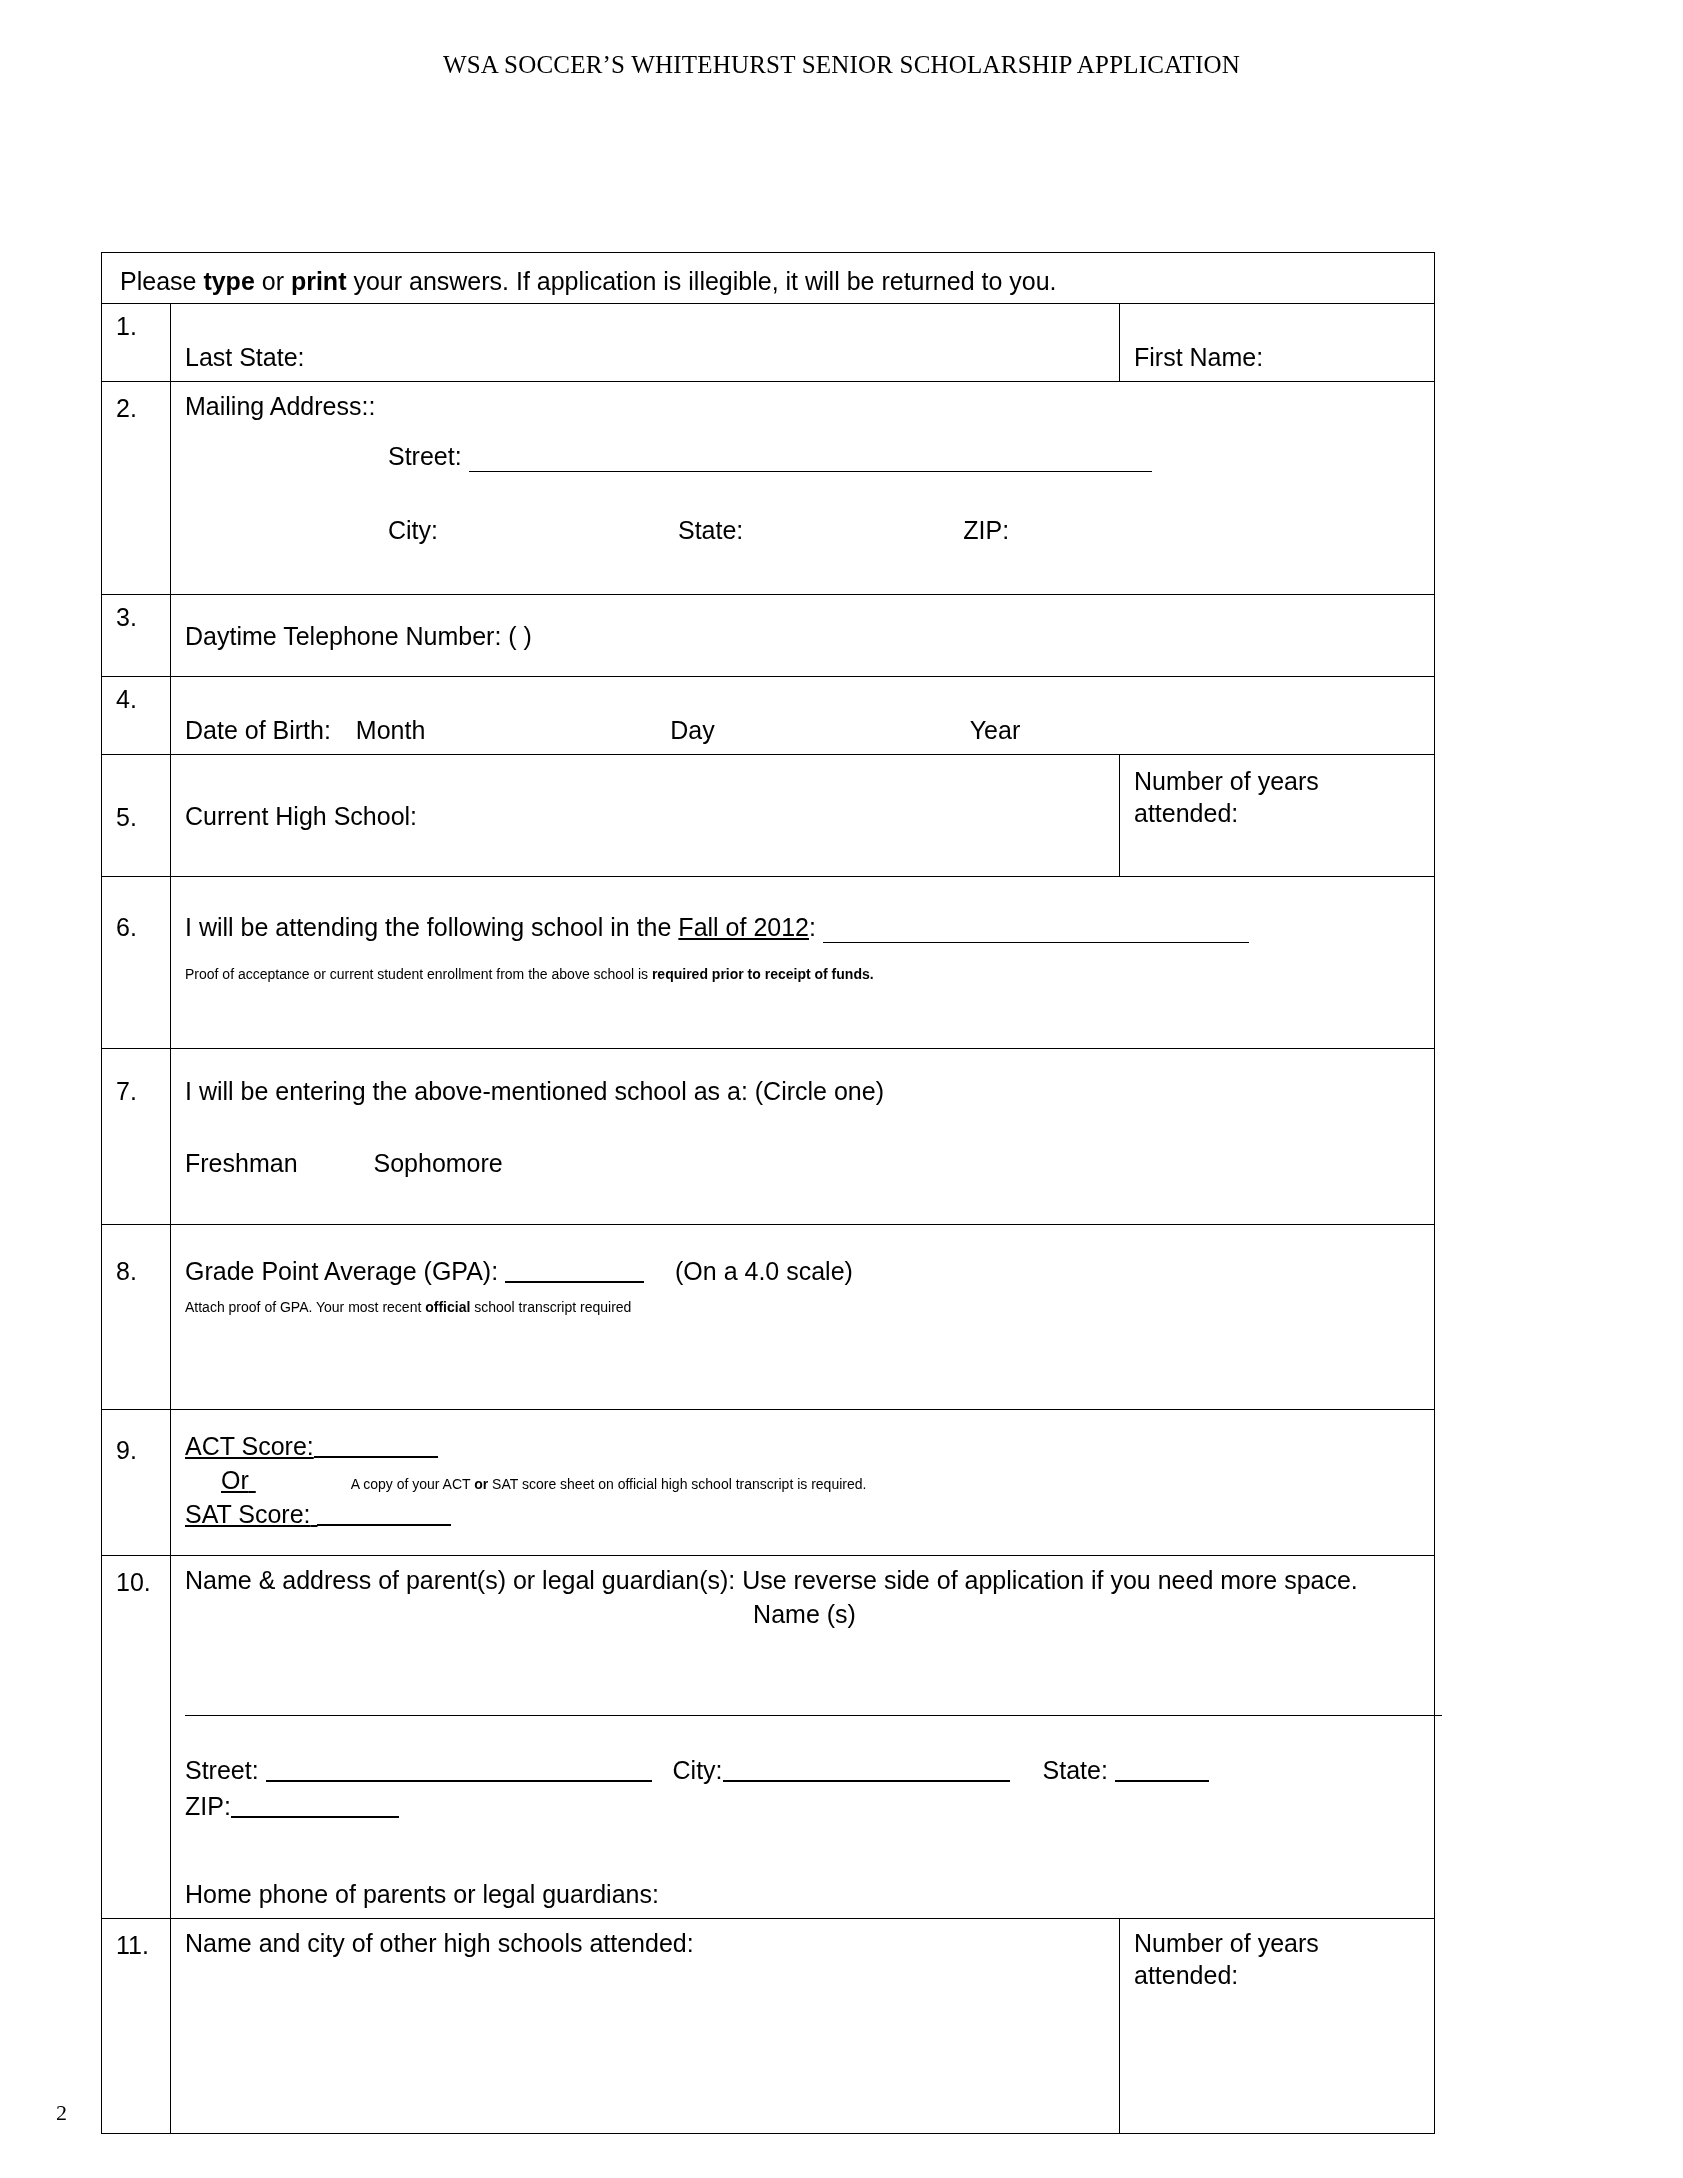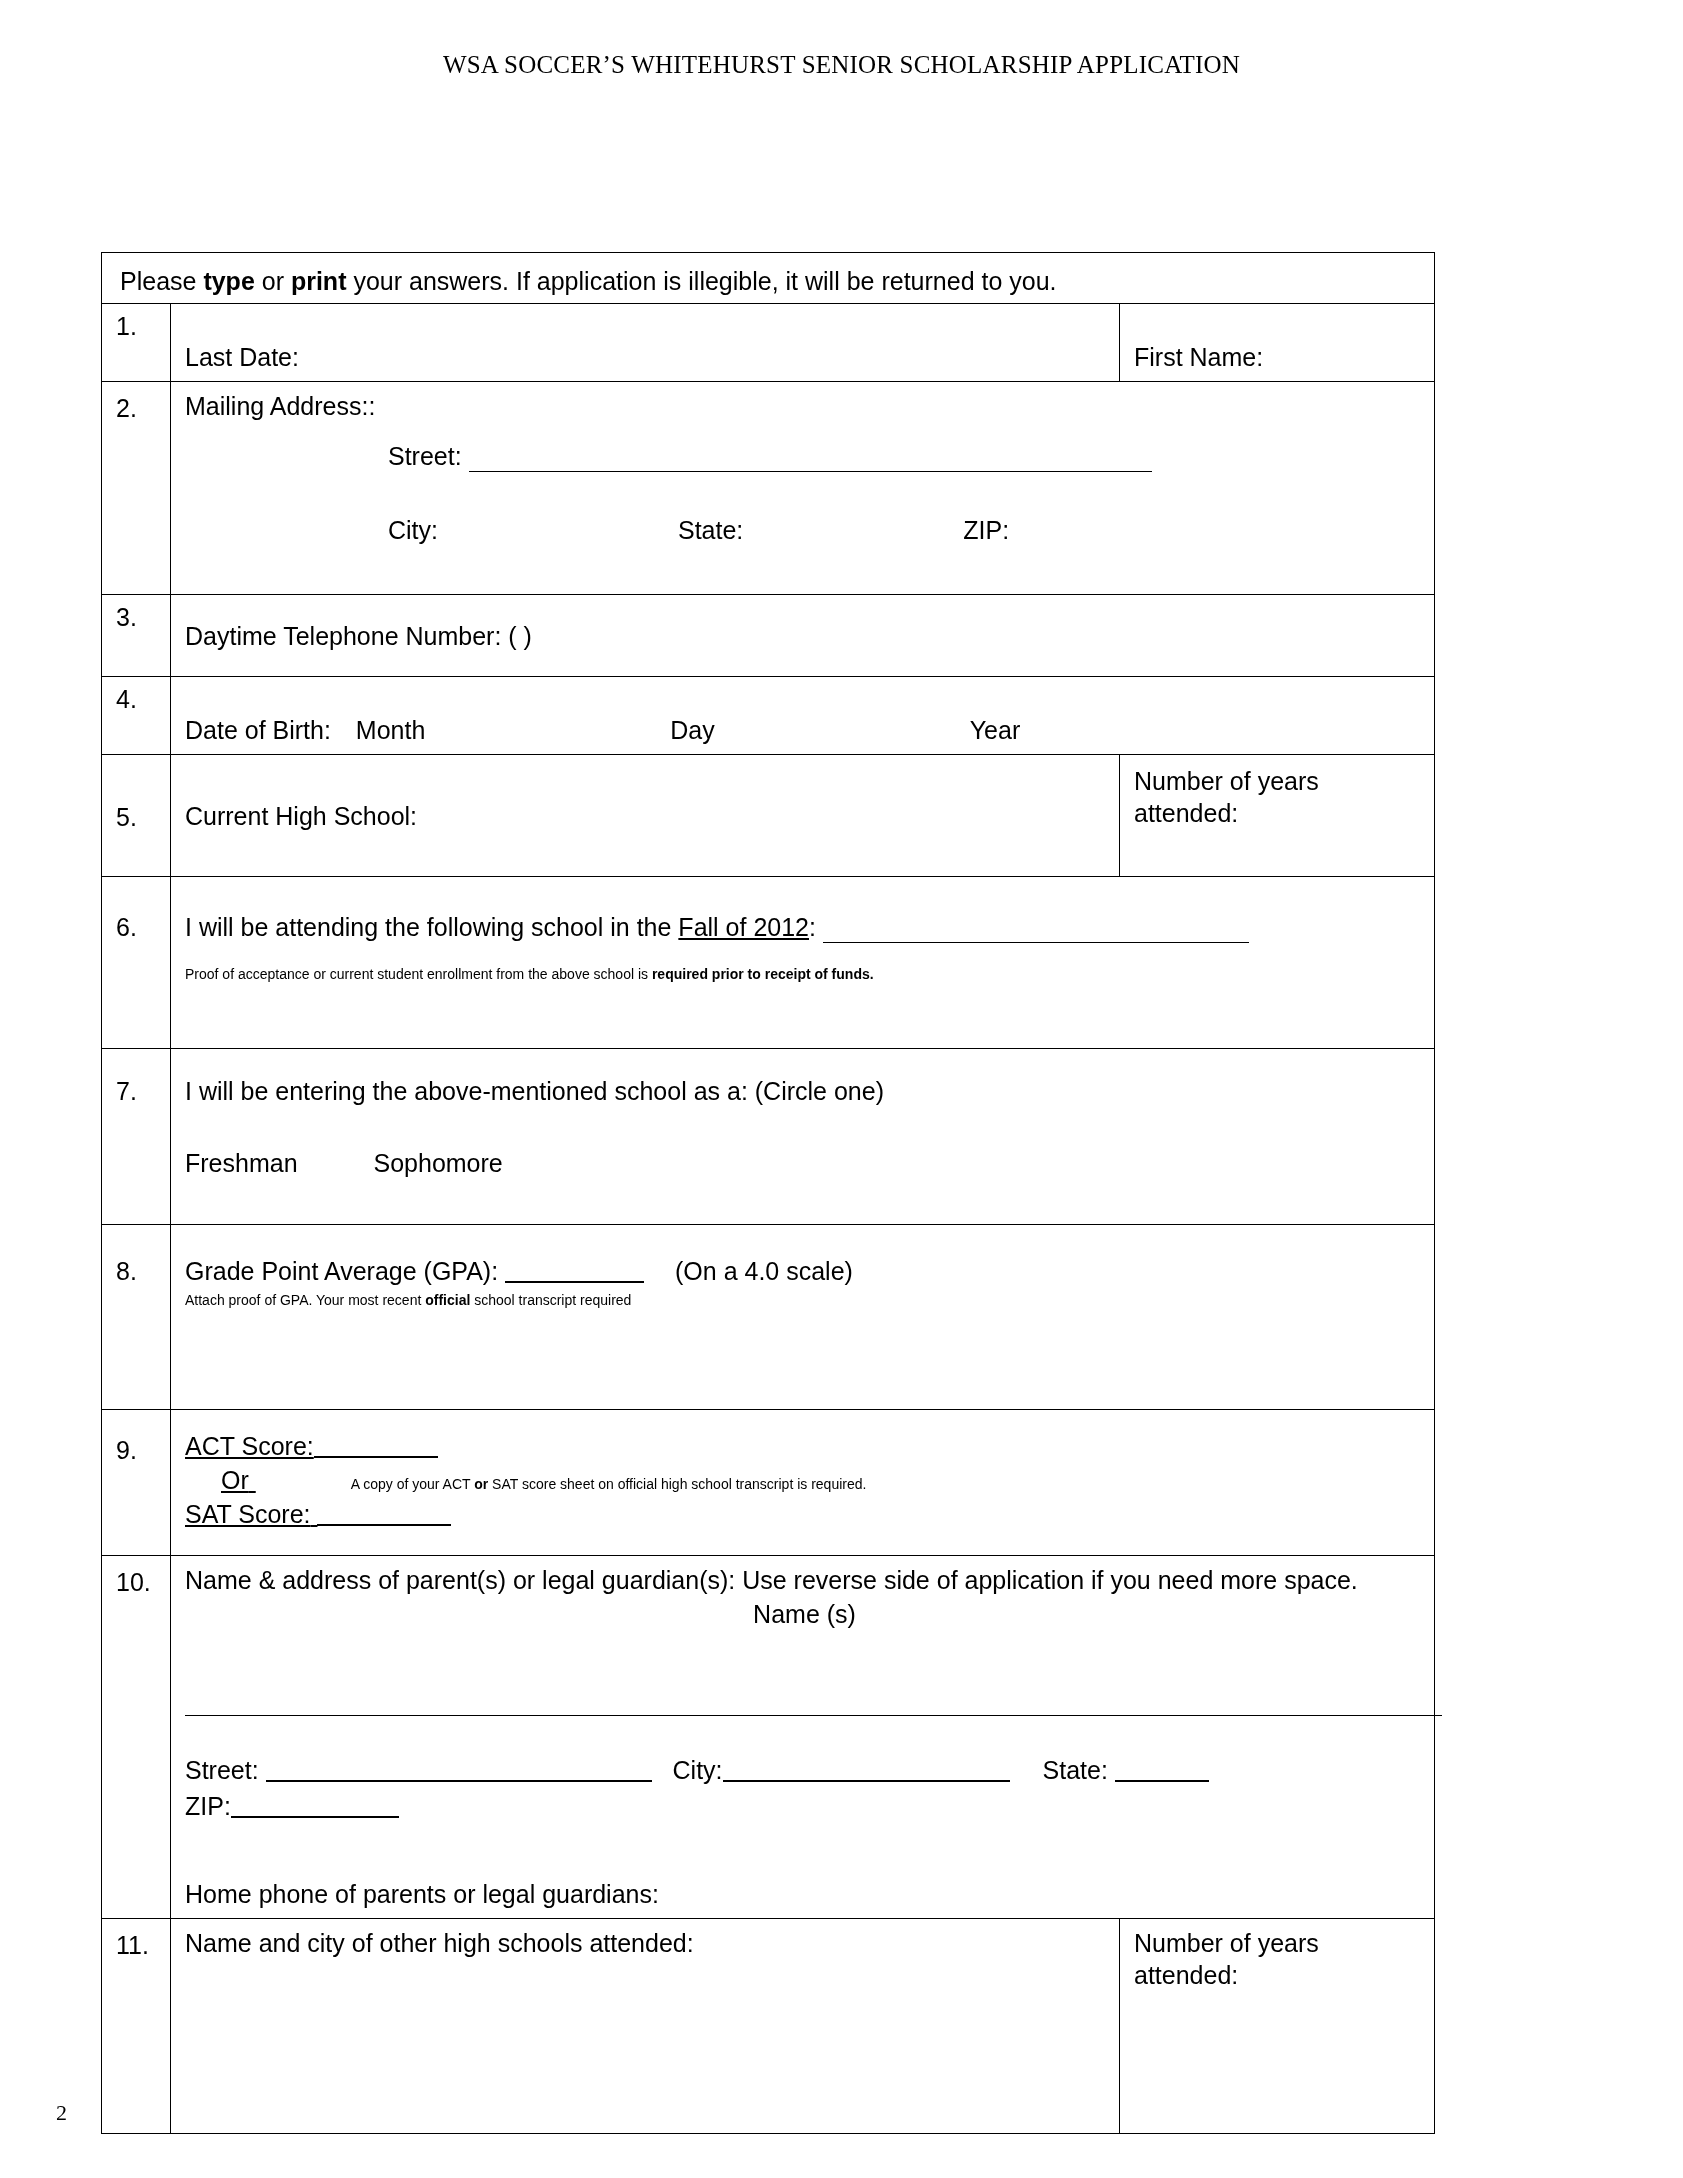--- a/index.html
+++ b/index.html
@@ -143,21 +143,21 @@
       <tbody>
           <tr>
         <td class="intro-cell" colspan="3">
           <span>Please </span><b>type</b><span> or </span><b>print</b><span> your answers.  If application is illegible, it will be returned to you.</span>
         </td>
       </tr>
 
       <tr class="row-h-1">
         <td class="num">1.</td>
         <td class="cell" style="vertical-align:bottom;">
-          <span>Last Date:</span>
+          <span>Last State:</span>
         </td>
         <td class="cell" style="vertical-align:bottom;">
           <span>First Name:</span>
         </td>
       </tr>
 
       <tr class="row-h-2">
         <td class="num top">2.</td>
         <td class="cell" colspan="2">
           <div>Mailing Address::</div>
@@ -224,21 +224,21 @@
         </td>
       </tr>
 
       <tr class="row-h-8">
         <td class="num top" style="padding-top:30px !important;">8.</td>
         <td class="cell" colspan="2">
           <div style="margin-top:22px;">
             <span>Grade Point Average (GPA): </span><span class="dash" style="width:139px"></span>
             <span style="display:inline-block;width:24px"></span><span>(On a 4.0 scale)</span>
           </div>
-          <div class="small" style="margin-top:4px;">
+          <div class="small" style="margin-top:11px;">
             <span>Attach proof of GPA.  Your most recent </span><b>official</b><span> school transcript required</span>
           </div>
         </td>
       </tr>
 
       <tr class="row-h-9">
         <td class="num top" style="padding-top:24px !important;">9.</td>
         <td class="cell" colspan="2" style="padding-top:20px !important;text-decoration:underline;">
           <div>
             <span>ACT Score:</span><span class="dash" style="width:124px"></span>

